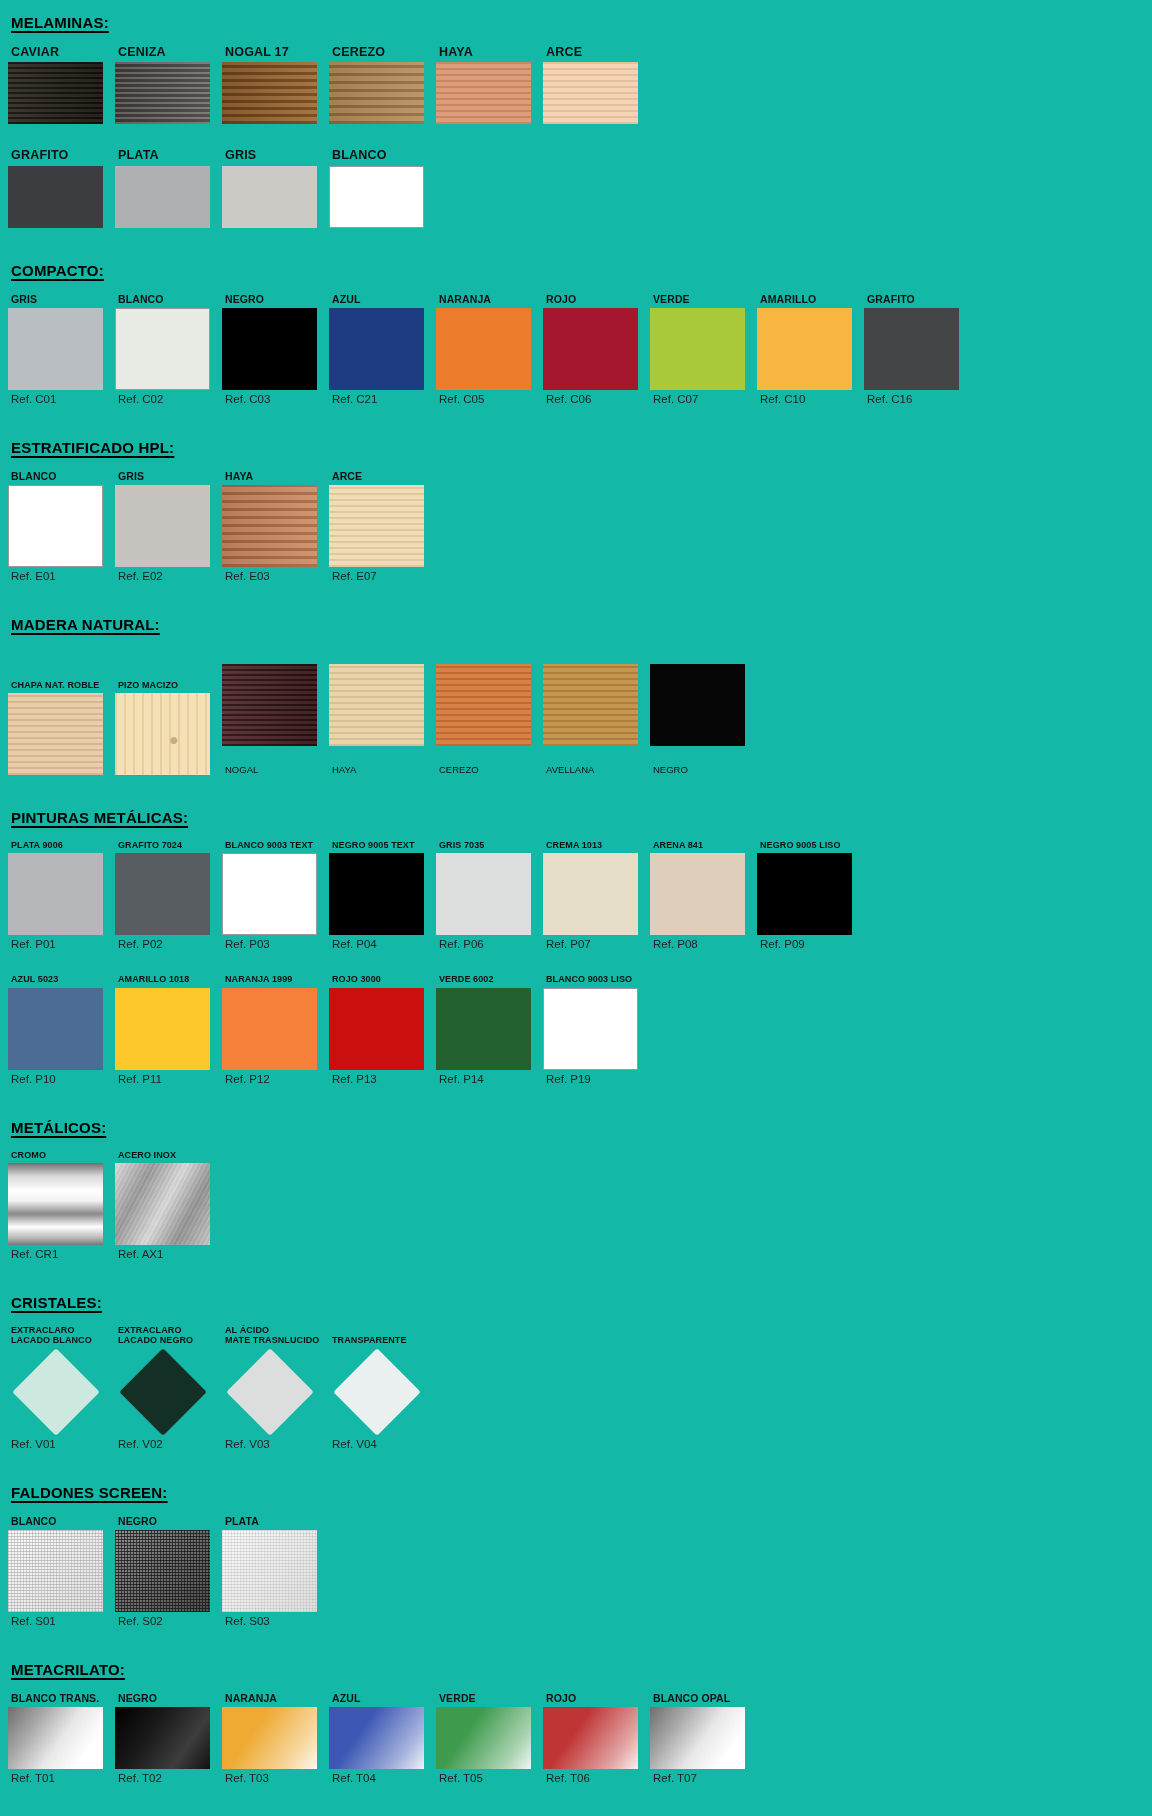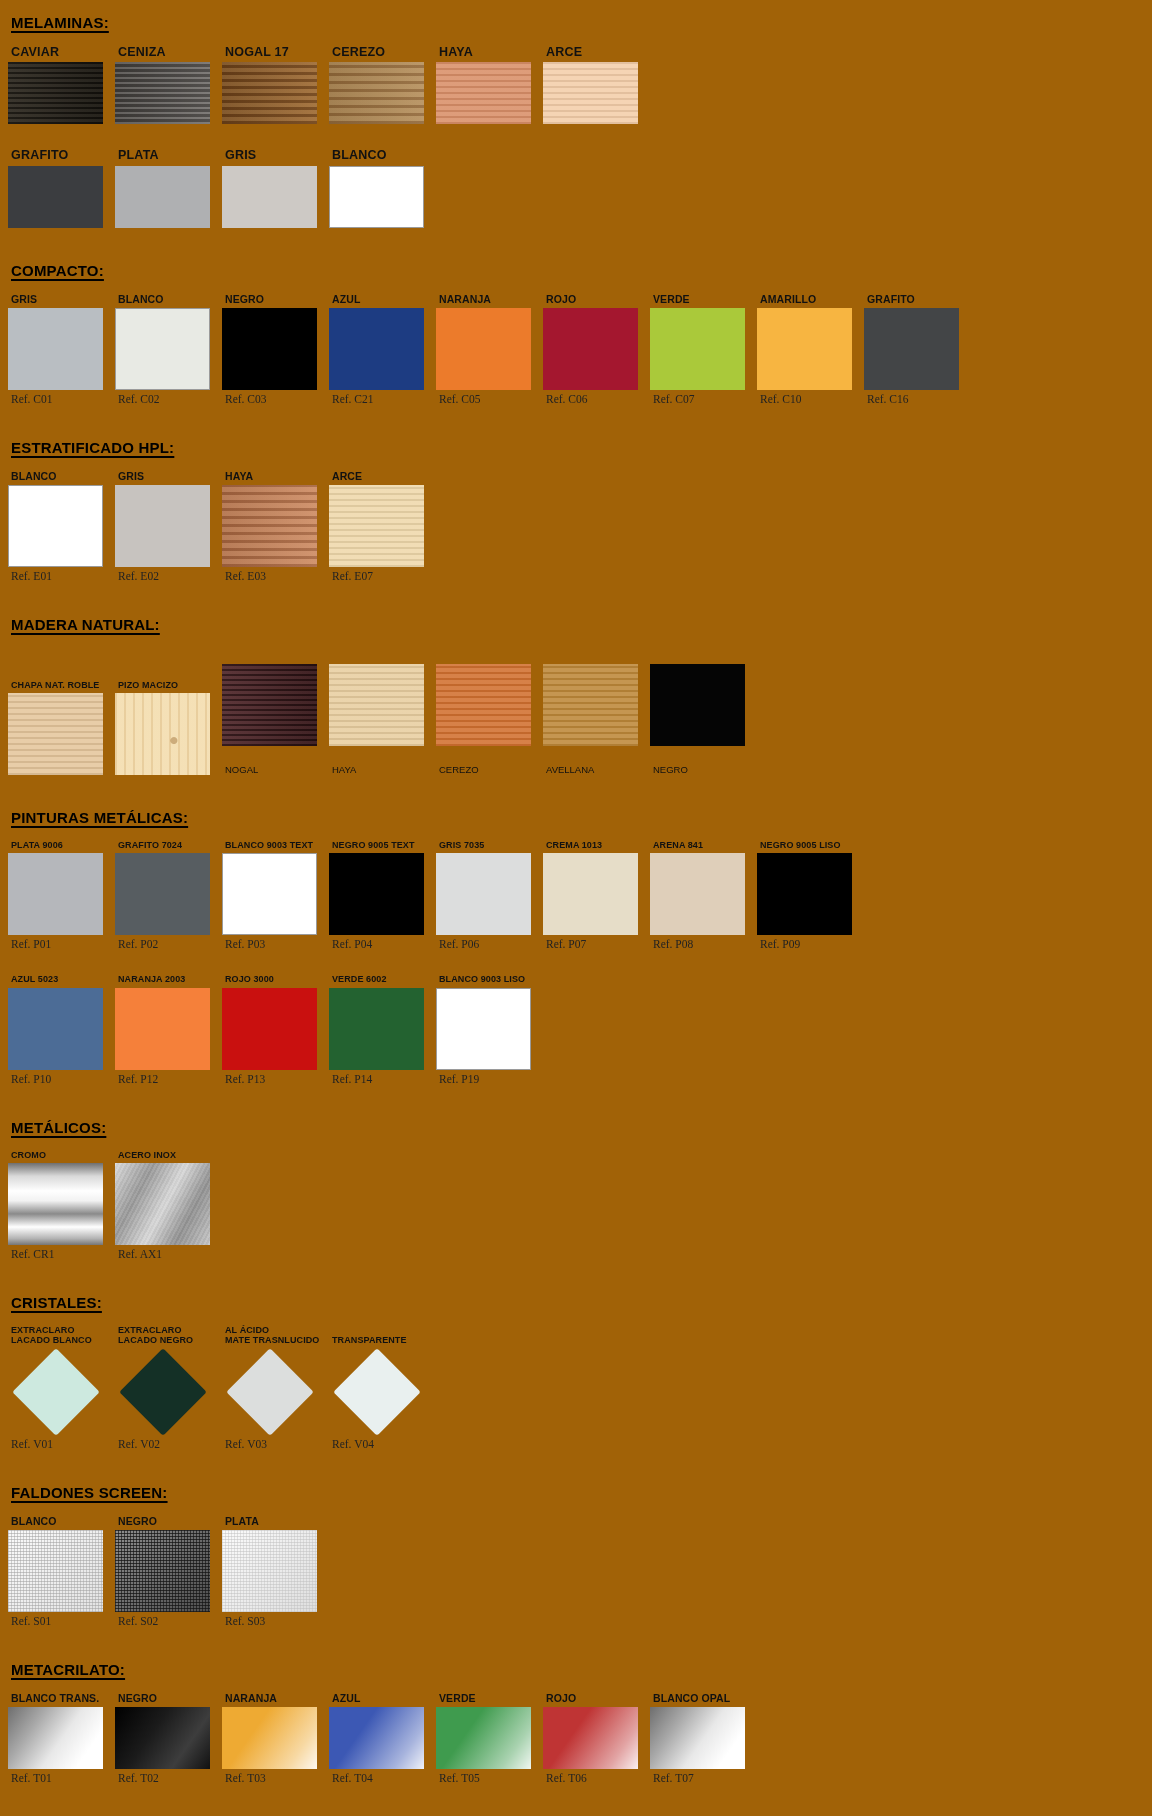--- a/index.html
+++ b/index.html
@@ -5,21 +5,21 @@
   * { box-sizing: border-box; }
   html, body {
     margin: 0; padding: 0;
     background: #ffffff;
     font-family: "Liberation Sans", sans-serif;
   }
   #page {
     position: relative;
     width: 1152px;
     min-height: 1816px;
-    background: #a16207;
+    background: #14b8a6;
     padding: 0 0 20px 0;
   }
 
   
   .section { margin: 0; }
   .sec-title {
     font-weight: bold;
     font-size: 15px;
     letter-spacing: 0.2px;
     color: #000;
@@ -63,21 +63,20 @@
   }
   .sw.tall { height: 82px; }
   .sw.outline { border: 1px solid #9a9a9a; }
 
   .ref {
     font-size: 11.5px;
     color: #222;
     margin-top: 3px;
     padding-left: 3px;
     white-space: nowrap;
-    font-family: Liberation Serif, serif;
   }
 
   .belowlab {
     font-size: 9.5px;
     color: #111;
     margin-top: 18px;
     padding-left: 3px;
     white-space: nowrap;
   }
 
@@ -339,21 +338,26 @@
         </div>
       </div>
       <div class="gap-m"></div>
       <div class="row">
         <div class="cell">
           <div class="label small">AZUL 5023</div>
           <div class="sw tall" style="background-color: rgb(76, 108, 150);"></div>
           <div class="ref">Ref. P10</div>
         </div>
         <div class="cell">
-          <div class="label small">NARANJA 2003</div>
+          <div class="label small">AMARILLO 1018</div>
+          <div class="sw tall" style="background-color: rgb(252, 200, 44);"></div>
+          <div class="ref">Ref. P11</div>
+        </div>
+        <div class="cell">
+          <div class="label small">NARANJA 1999</div>
           <div class="sw tall" style="background-color: rgb(245, 128, 58);"></div>
           <div class="ref">Ref. P12</div>
         </div>
         <div class="cell">
           <div class="label small">ROJO 3000</div>
           <div class="sw tall" style="background-color: rgb(201, 16, 15);"></div>
           <div class="ref">Ref. P13</div>
         </div>
         <div class="cell">
           <div class="label small">VERDE 6002</div>

